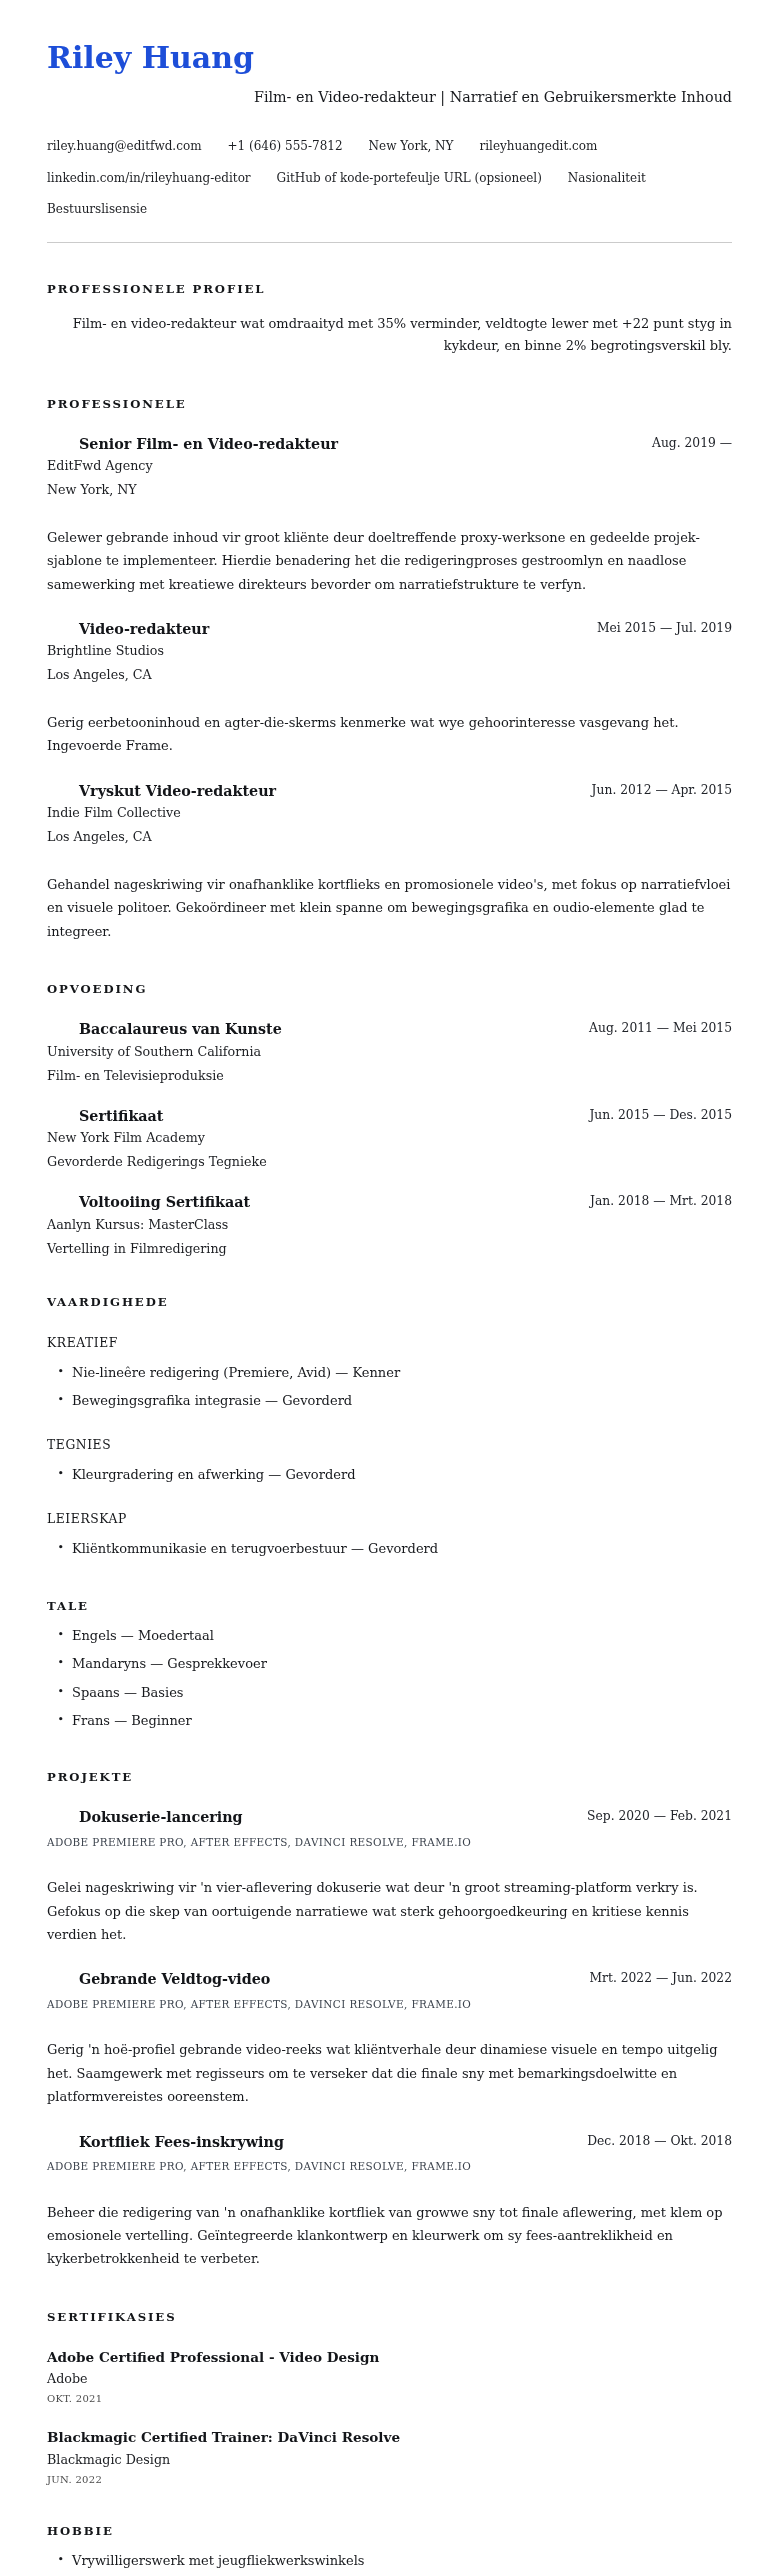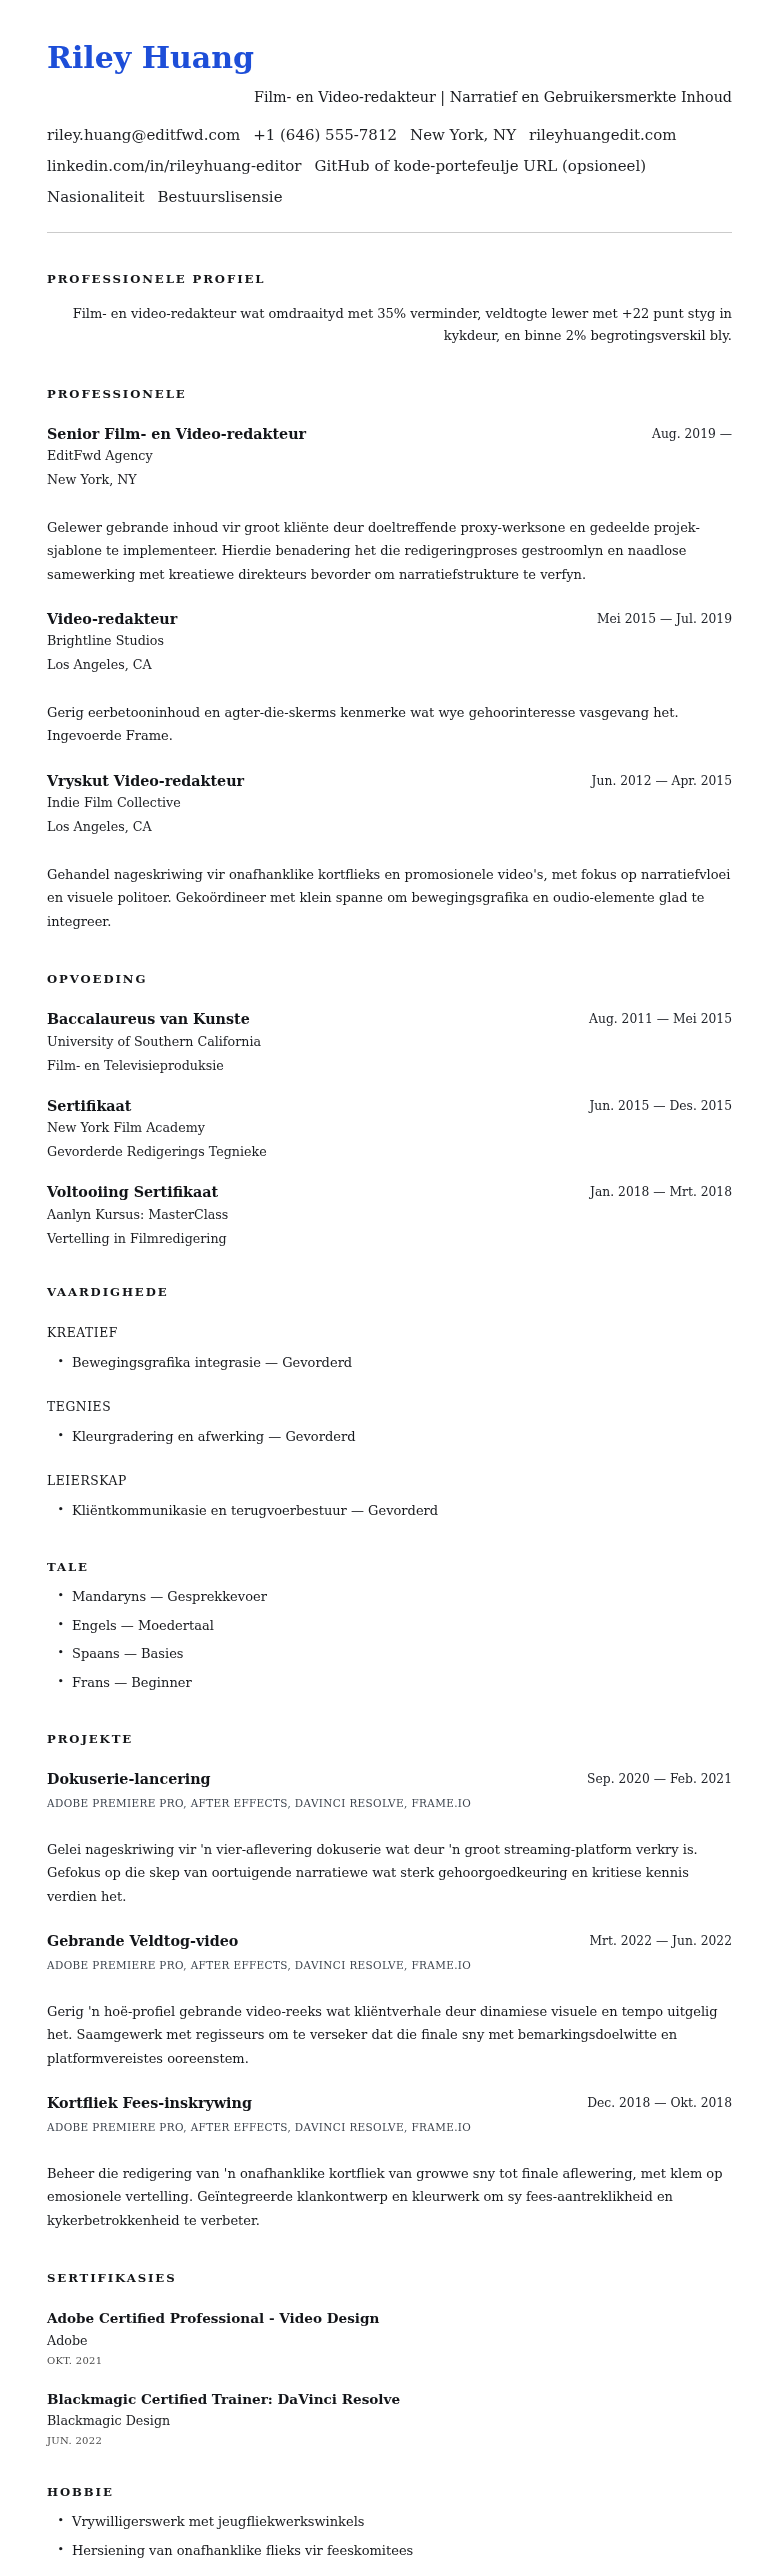--- a/index.html
+++ b/index.html
@@ -20,28 +20,27 @@
     color: #1d4ed8;
     margin: 0;
   }
   .subtitle {
     margin-top: 13px;
     font-size: 14.3px;
     color: #17191d;
     text-align: right;
   }
   .contact {
-    margin-top: 21px;
+    margin-top: 34px;
     display: flex;
     flex-wrap: wrap;
     column-gap: 26px;
     row-gap: 17.5px;
-    font-size: 15px;
+    font-size: 12px;
     color: #1d1f23;
-    gap: 13px;
   }
   .divider {
     margin-top: 26px;
     border: none;
     border-top: 0.6px solid #cbcbcb;
     height: 0;
   }
 
   
   .section { margin-top: 39px; }
@@ -58,22 +57,23 @@
     color: #16181c;
     max-width: 685px;
     text-align: right;
   }
 
   
   .entry { margin-top: 25px; }
   .entry-top {
     display: flex;
     justify-content: space-between;
-    align-items: center;
+    align-items: flex-start;
     gap: 17px;
+    margin-left: 32px;
   }
   .entry-title {
     font-size: 14.3px;
     font-weight: 700;
     color: #131519;
   }
   .entry-date {
     font-size: 12.3px;
     color: #202329;
     white-space: nowrap;
@@ -223,20 +223,21 @@
       <div class="entry-sub2">Vertelling in Filmredigering</div>
     </div>
   </section>
 
   <section class="section">
     <div class="sec-h">VAARDIGHEDE</div>
 
     <div class="skill-group">
       <div class="skill-h">KREATIEF</div>
       <ul class="blist">
+        <li>Nie-lineêre redigering (Premiere, Avid) — Kenner</li>
         <li>Bewegingsgrafika integrasie — Gevorderd</li>
       </ul>
     </div>
 
     <div class="skill-group">
       <div class="skill-h">TEGNIES</div>
       <ul class="blist">
         <li>Kleurgradering en afwerking — Gevorderd</li>
       </ul>
     </div>
@@ -245,22 +246,22 @@
       <div class="skill-h">LEIERSKAP</div>
       <ul class="blist">
         <li>Kliëntkommunikasie en terugvoerbestuur — Gevorderd</li>
       </ul>
     </div>
   </section>
 
   <section class="section">
     <div class="sec-h">TALE</div>
     <ul class="blist">
+      <li>Engels — Moedertaal</li>
       <li>Mandaryns — Gesprekkevoer</li>
-      <li>Engels — Moedertaal</li>
       <li>Spaans — Basies</li>
       <li>Frans — Beginner</li>
     </ul>
   </section>
 
   <section class="section">
     <div class="sec-h">PROJEKTE</div>
 
     <div class="entry">
       <div class="entry-top">

